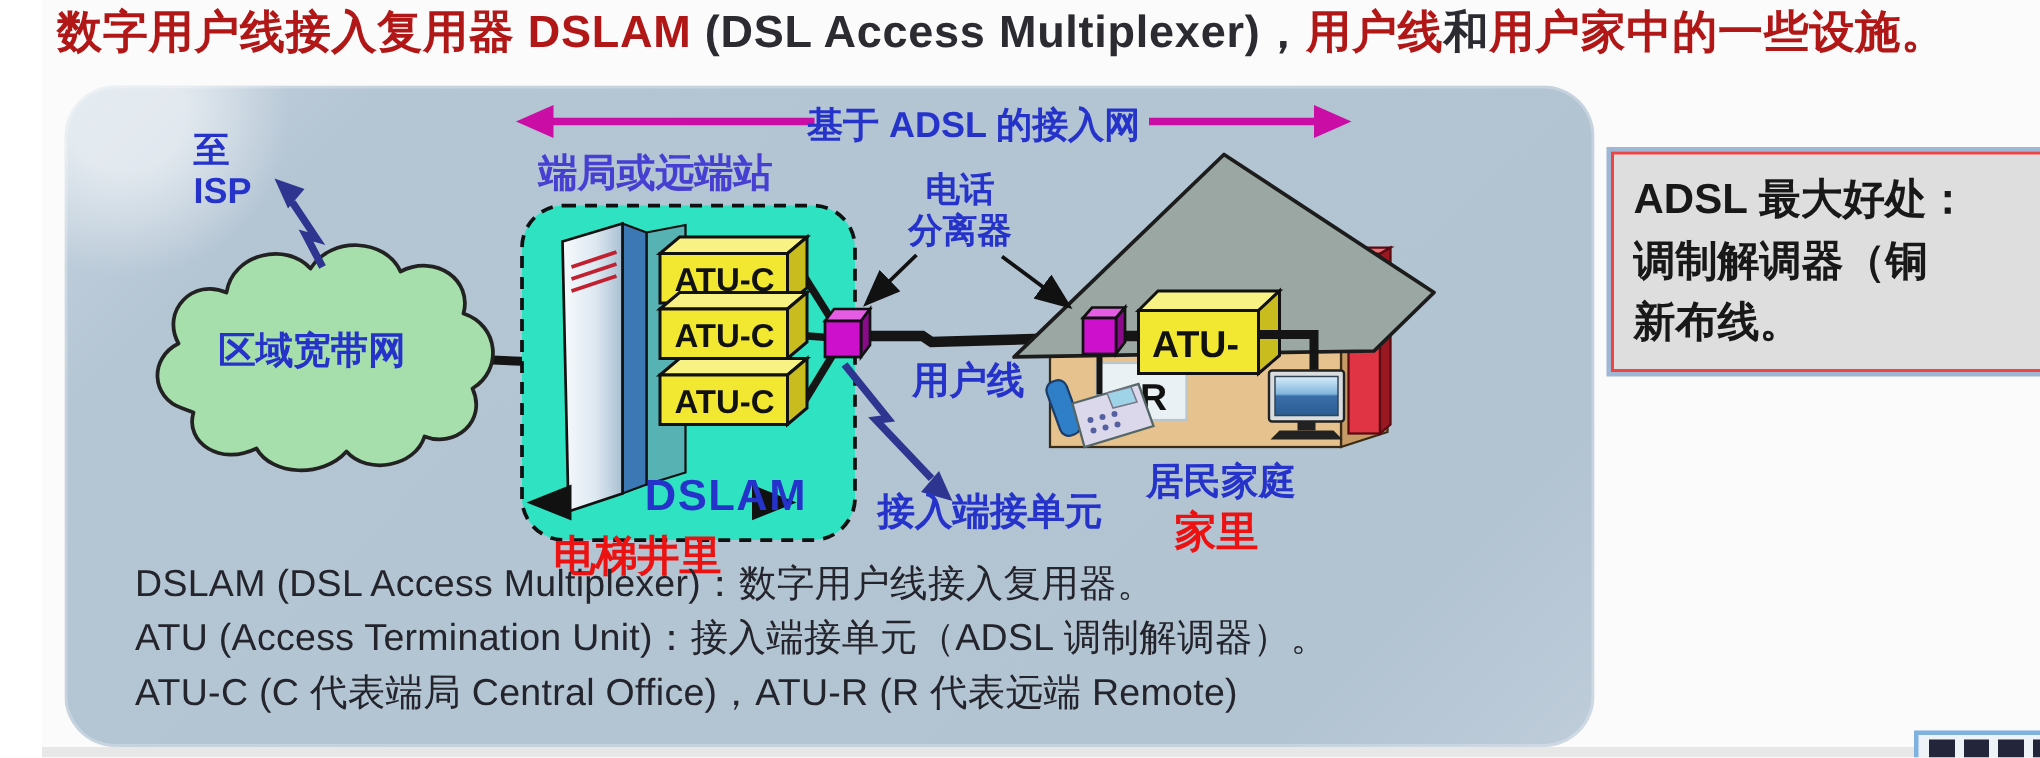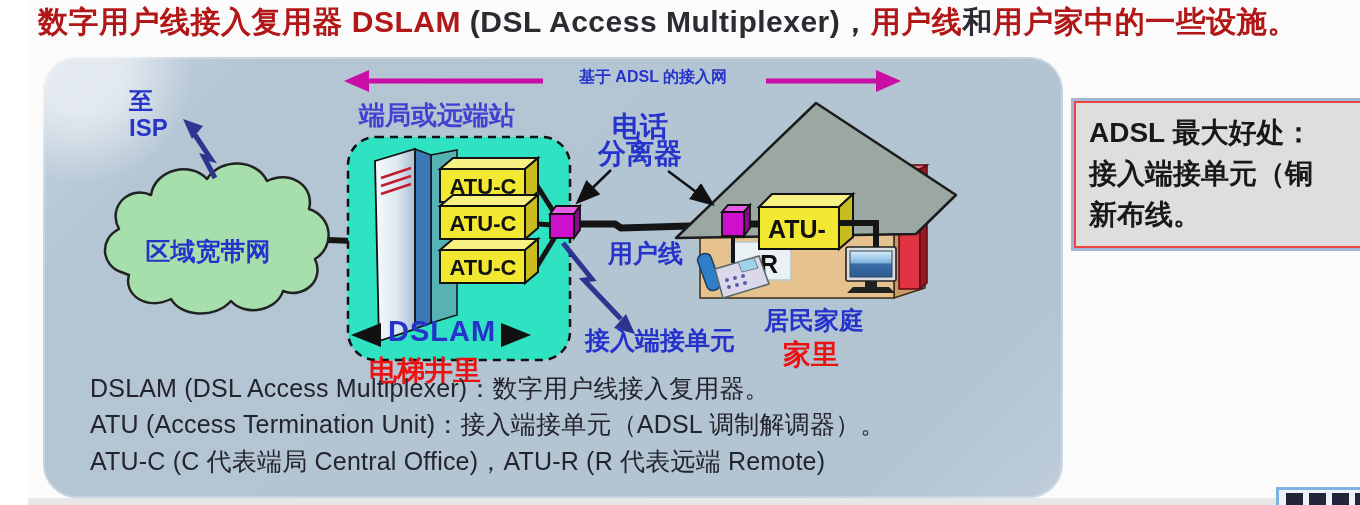--- a/index.html
+++ b/index.html
@@ -185,45 +185,45 @@
             <circle cx="702" cy="226" r="2"></circle>
         </g>
       </g>
 
       <g stroke="#111" stroke-width="2.5" fill="none">
         <line x1="568" y1="113" x2="536" y2="144" marker-end="url(#ab)"></line>
         <line x1="625" y1="114" x2="668" y2="146" marker-end="url(#ab)"></line>
       </g>
     </svg>
 
-    <div class="lbl blue" style="left:495px;top:10px;width:230px;text-align:center;font-size:16px;">基于 ADSL 的接入网</div>
+    <div class="lbl blue" style="left:495px;top:10px;width:230px;font-size:24px;">基于 ADSL 的接入网</div>
     <div class="lbl blue" style="left:86px;top:30px;font-size:24px;line-height:27px;">
       <div>至</div>
       <div>ISP</div>
     </div>
-    <div class="lbl blue" style="left:95px;top:178px;width:140px;text-align:center;font-size:25px;">区域宽带网</div>
+    <div class="lbl blue" style="left:95px;top:160px;width:140px;text-align:center;font-size:25px;">区域宽带网</div>
     <div class="lbl violet" style="left:316px;top:41px;font-size:26px;">端局或远端站</div>
-    <div class="lbl blue" style="left:551px;top:56px;width:92px;text-align:center;font-size:28px;line-height:27px;">
+    <div class="lbl blue" style="left:551px;top:56px;width:92px;text-align:center;font-size:23px;line-height:27px;">
       <div>电话</div>
       <div>分离器</div>
     </div>
     <div class="lbl blue" style="left:565px;top:180px;font-size:25px;">用户线</div>
-    <div class="lbl blue" style="left:345px;top:258px;width:150px;text-align:left;font-size:29px;letter-spacing:1px;">DSLAM</div>
+    <div class="lbl blue" style="left:345px;top:258px;width:150px;text-align:right;font-size:29px;letter-spacing:1px;">DSLAM</div>
     <div class="lbl blue" style="left:542px;top:267px;font-size:25px;">接入端接单元</div>
     <div class="lbl blue" style="left:721px;top:247px;font-size:25px;">居民家庭</div>
     <div class="lbl redov" style="left:740px;top:279px;font-size:28px;">家里</div>
     <div class="lbl redov" style="left:326px;top:295px;font-size:28px;">电梯井里</div>
 
     <div class="lbl deftext" style="left:47px;top:315px;">DSLAM (DSL Access Multiplexer)：数字用户线接入复用器。</div>
     <div class="lbl deftext" style="left:47px;top:351px;">ATU (Access Termination Unit)：接入端接单元（ADSL 调制解调器）。</div>
     <div class="lbl deftext" style="left:47px;top:388px;">ATU-C (C 代表端局 Central Office)，ATU-R (R 代表远端 Remote)</div>
   </div>
 
   <div class="notebox">
     <div class="nline">ADSL 最大好处：</div>
-    <div class="nline">接入端接单元（铜</div>
+    <div class="nline">调制解调器（铜</div>
     <div class="nline">新布线。</div>
   </div>
 
   <div class="watermark">
     <div class="glyphs"></div>
   </div>
 </div>
 
 </body></html>

